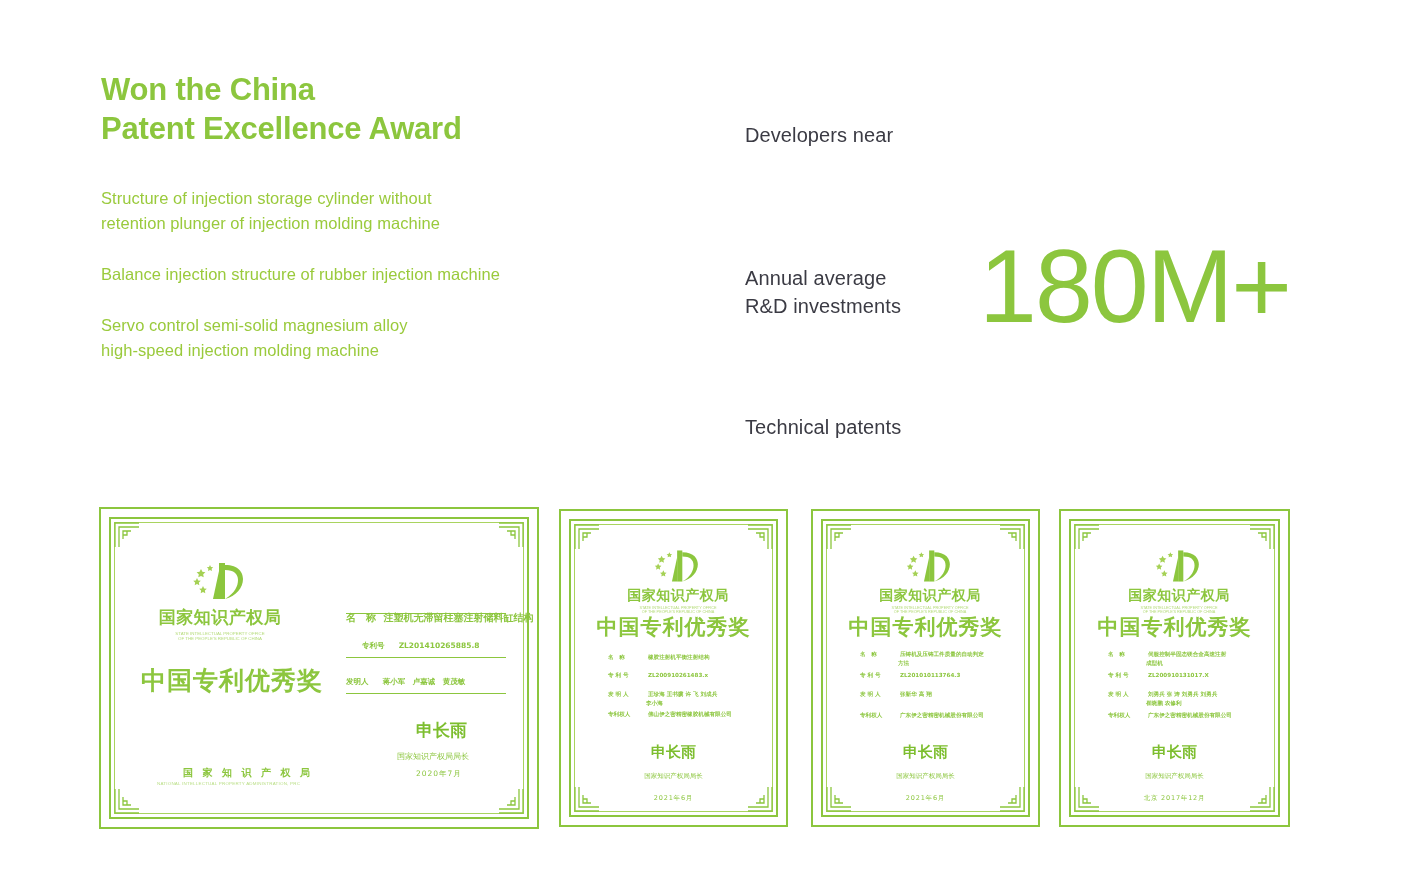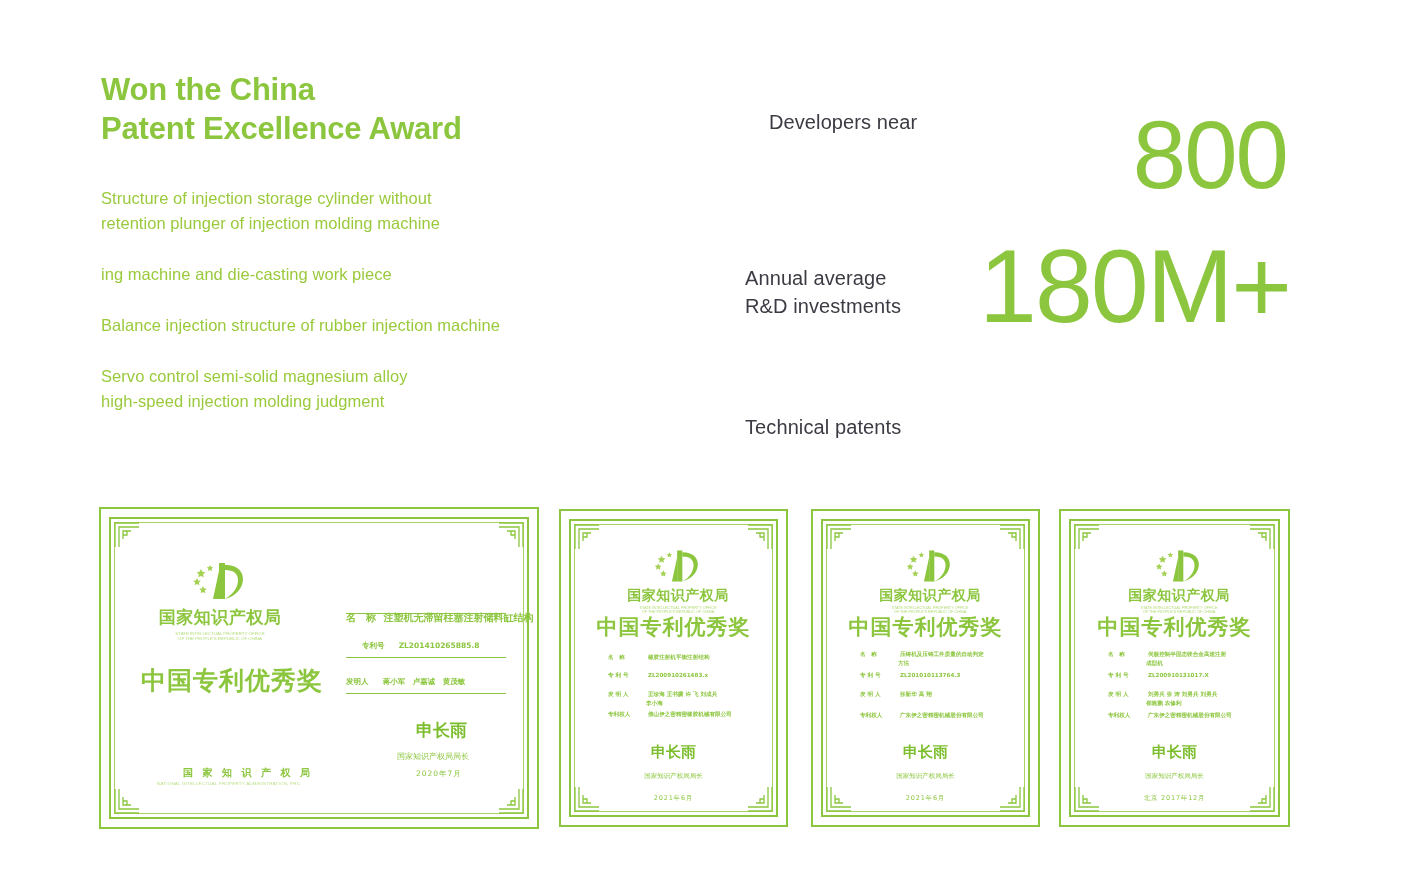--- a/index.html
+++ b/index.html
@@ -65,21 +65,21 @@
   }
   .stat-value {
     position: absolute;
     right: 0;
     color: #8CC63E;
     font-weight: 400;
     letter-spacing: -2px;
     line-height: 1;
     white-space: nowrap;
   }
-  #stat-row-0 .stat-label { top: 48px; margin-left: 24px; }
+  #stat-row-0 .stat-label { top: 61px; }
   #stat-row-0 .stat-value { top: 47px; font-size: 96px; right: 3px; }
   #stat-row-1 .stat-label { top: 54px; }
   #stat-row-1 .stat-value { top: 24px; font-size: 104px; right: 0px; }
   #stat-row-2 .stat-label { top: 53px; }
   #stat-row-2 .stat-value { top: 29px; font-size: 96px; right: 3px; }
 
   
   .cert {
     position: absolute;
     background: #ffffff;
@@ -195,37 +195,35 @@
     <div class="headline-line">Won the China</div>
     <div class="headline-line">Patent Excellence Award</div>
   </div>
 
   <div id="patent-list">
     <div class="patent-item">
       <span class="pl">Structure of injection storage cylinder without</span>
       <span class="pl">retention plunger of injection molding machine</span>
     </div>
     <div class="patent-item">
-      <span class="pl">ing machine and die-casting work piece</span>
     </div>
     <div class="patent-item">
       <span class="pl">Balance injection structure of rubber injection machine</span>
     </div>
     <div class="patent-item">
       <span class="pl">Servo control semi-solid magnesium alloy</span>
-      <span class="pl">high-speed injection molding judgment</span>
+      <span class="pl">high-speed injection molding machine</span>
     </div>
   </div>
 
   <div id="stats-block">
     <div class="stat-row" id="stat-row-0">
       <div class="stat-label">
         <div>Developers near</div>
       </div>
-      <div class="stat-value">800</div>
     </div>
     <div class="stat-row" id="stat-row-1">
       <div class="stat-label">
         <div>Annual average</div>
         <div>R&amp;D investments</div>
       </div>
       <div class="stat-value">180M+</div>
     </div>
     <div class="stat-row" id="stat-row-2">
       <div class="stat-label">

